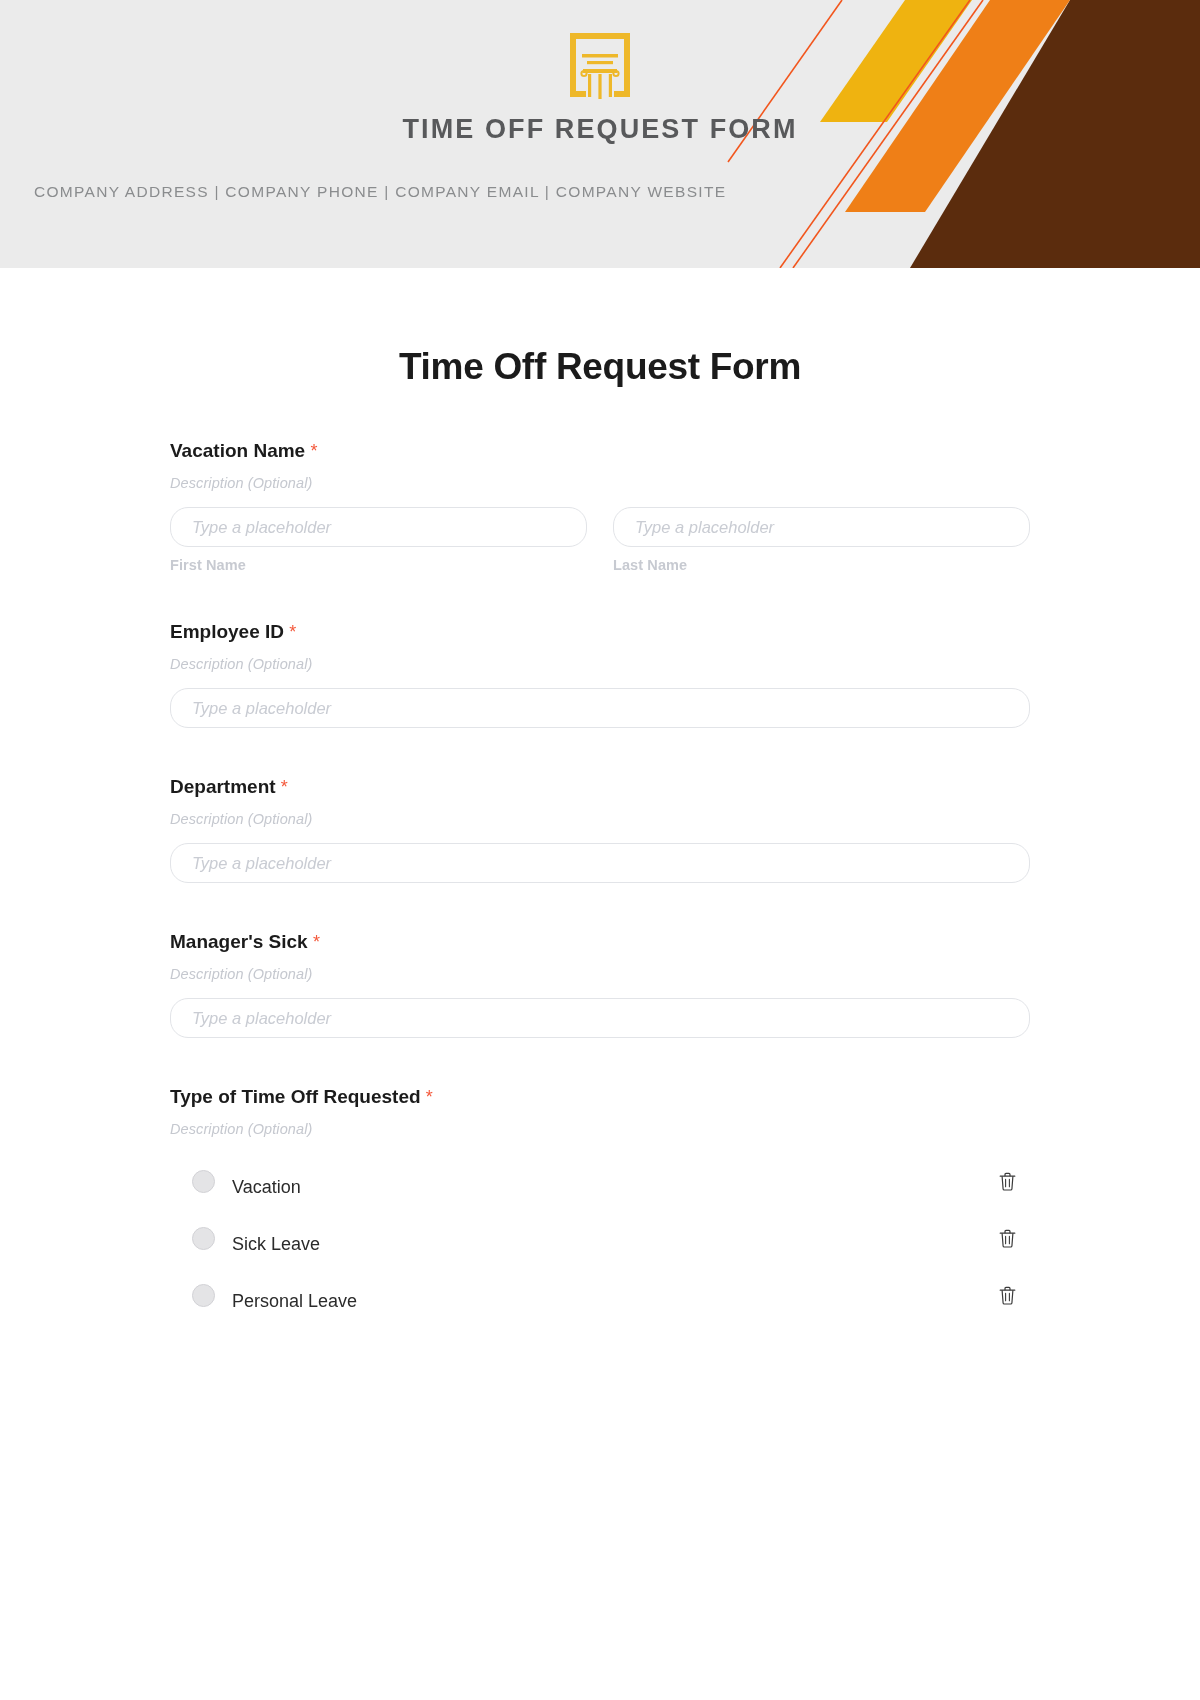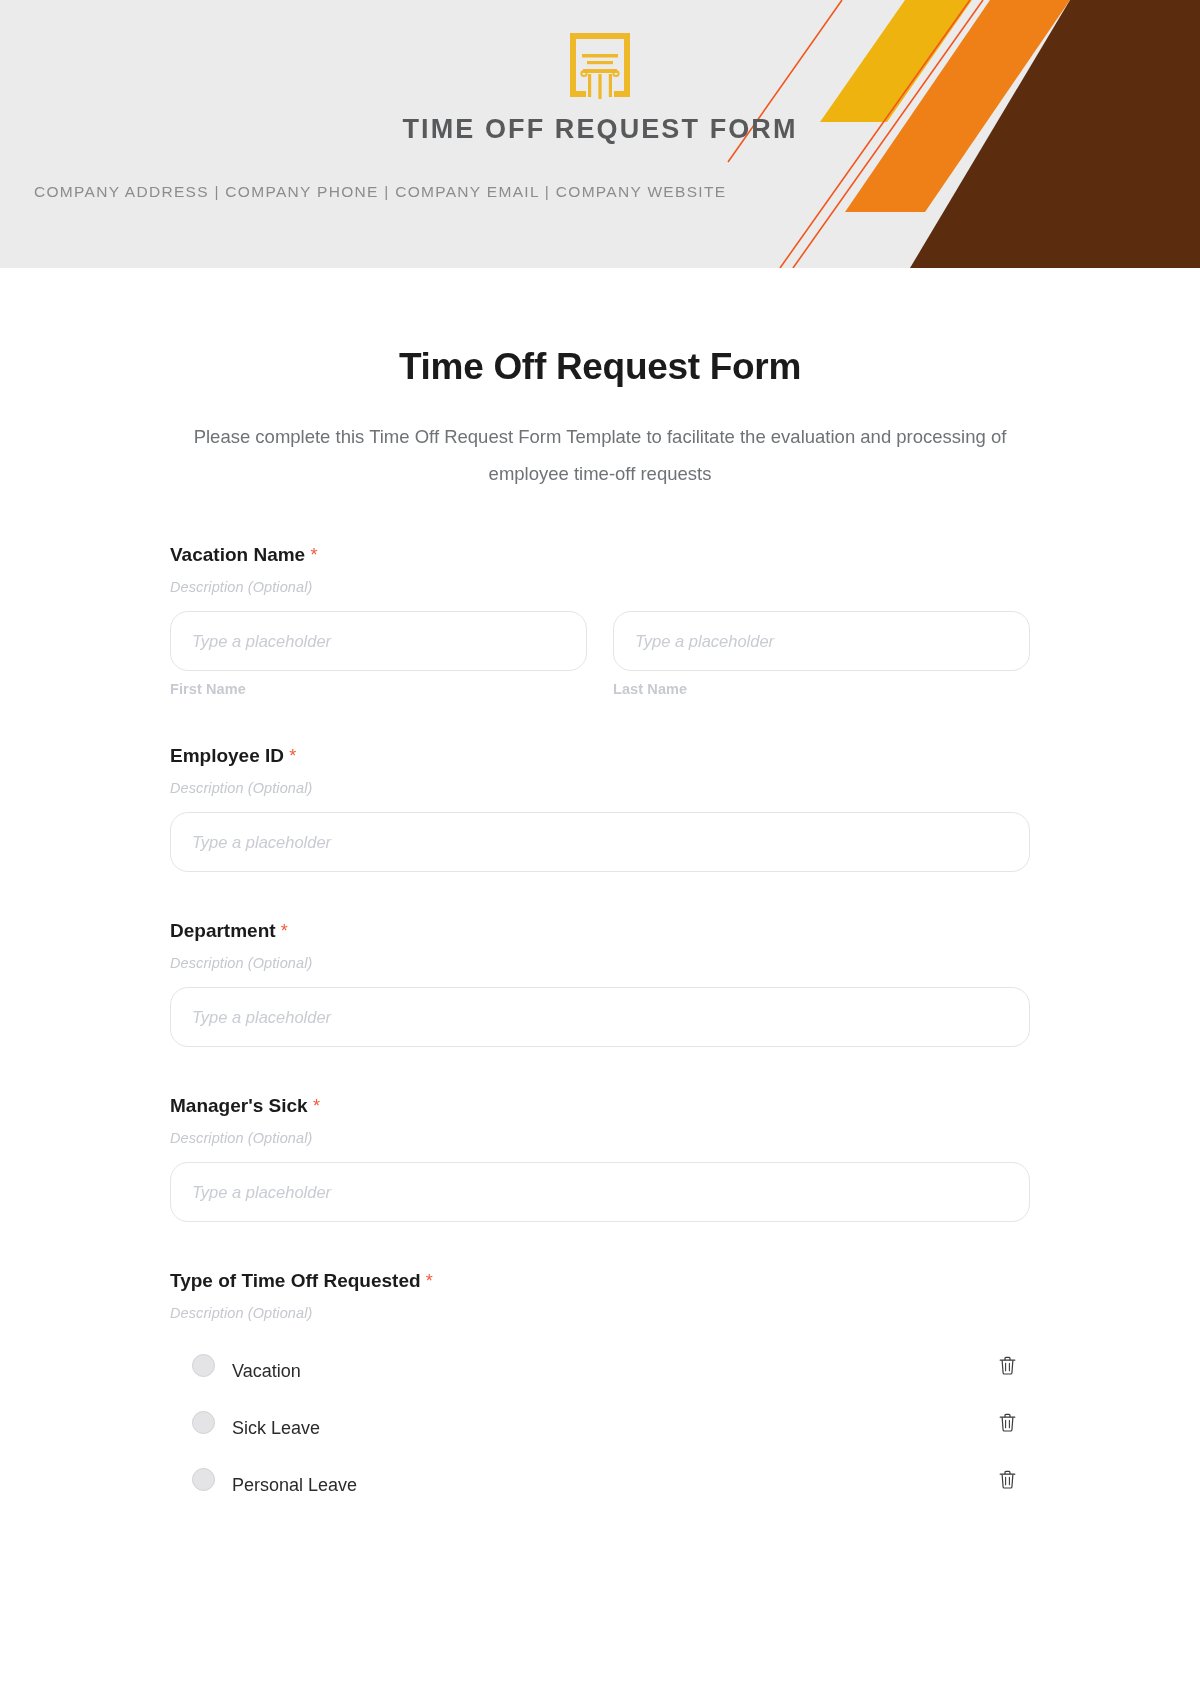--- a/index.html
+++ b/index.html
@@ -116,21 +116,21 @@
     margin-bottom: 16px;
     letter-spacing: 0.1px;
   }
 
   .input-row { display: flex; gap: 26px; }
 
   .input-col { flex: 1; }
 
   .text-input {
     width: 100%;
-    height: 60px;
+    height: 40px;
     border: 1px solid #e2e4e8;
     border-radius: 18px;
     background: #fff;
     padding: 0 21px;
     font-size: 16.5px;
     font-style: italic;
     font-family: "Liberation Sans", sans-serif;
     color: #c9ccd3;
     outline: none;
   }
@@ -225,21 +225,20 @@
     <div class="banner-title">TIME OFF REQUEST FORM</div>
   </div>
 
   <div class="banner-contact">COMPANY ADDRESS | COMPANY PHONE | COMPANY EMAIL | COMPANY WEBSITE</div>
 </div>
 
 <div class="form-body">
 
   <div class="form-title">Time Off Request Form</div>
 
-  <div class="form-subtitle">Please complete this Time Off Request Form Template to facilitate the evaluation and processing of employee time-off requests</div>
 
   <div class="fields">
 
     <div class="field-group">
       <div class="field-label">
         <span>Vacation Name</span>
         <span class="req-star">*</span>
       </div>
       <div class="field-desc">Description (Optional)</div>
       <div class="input-row">

